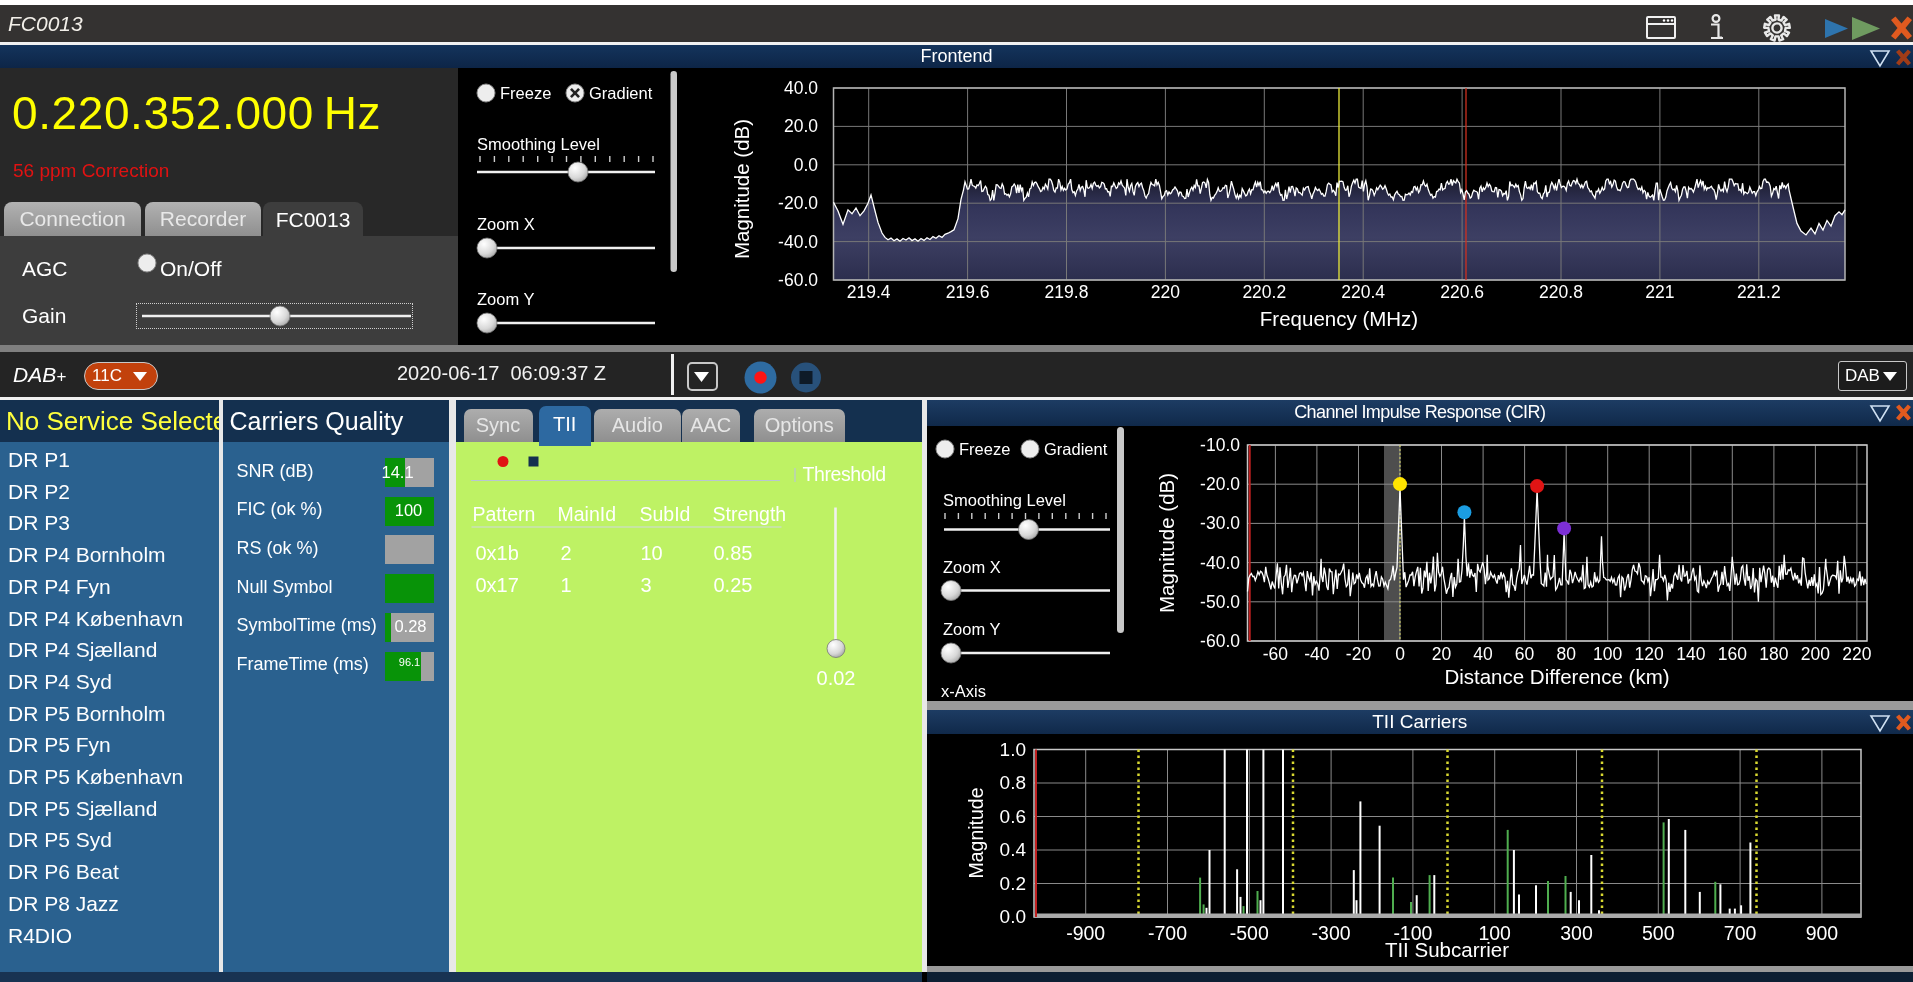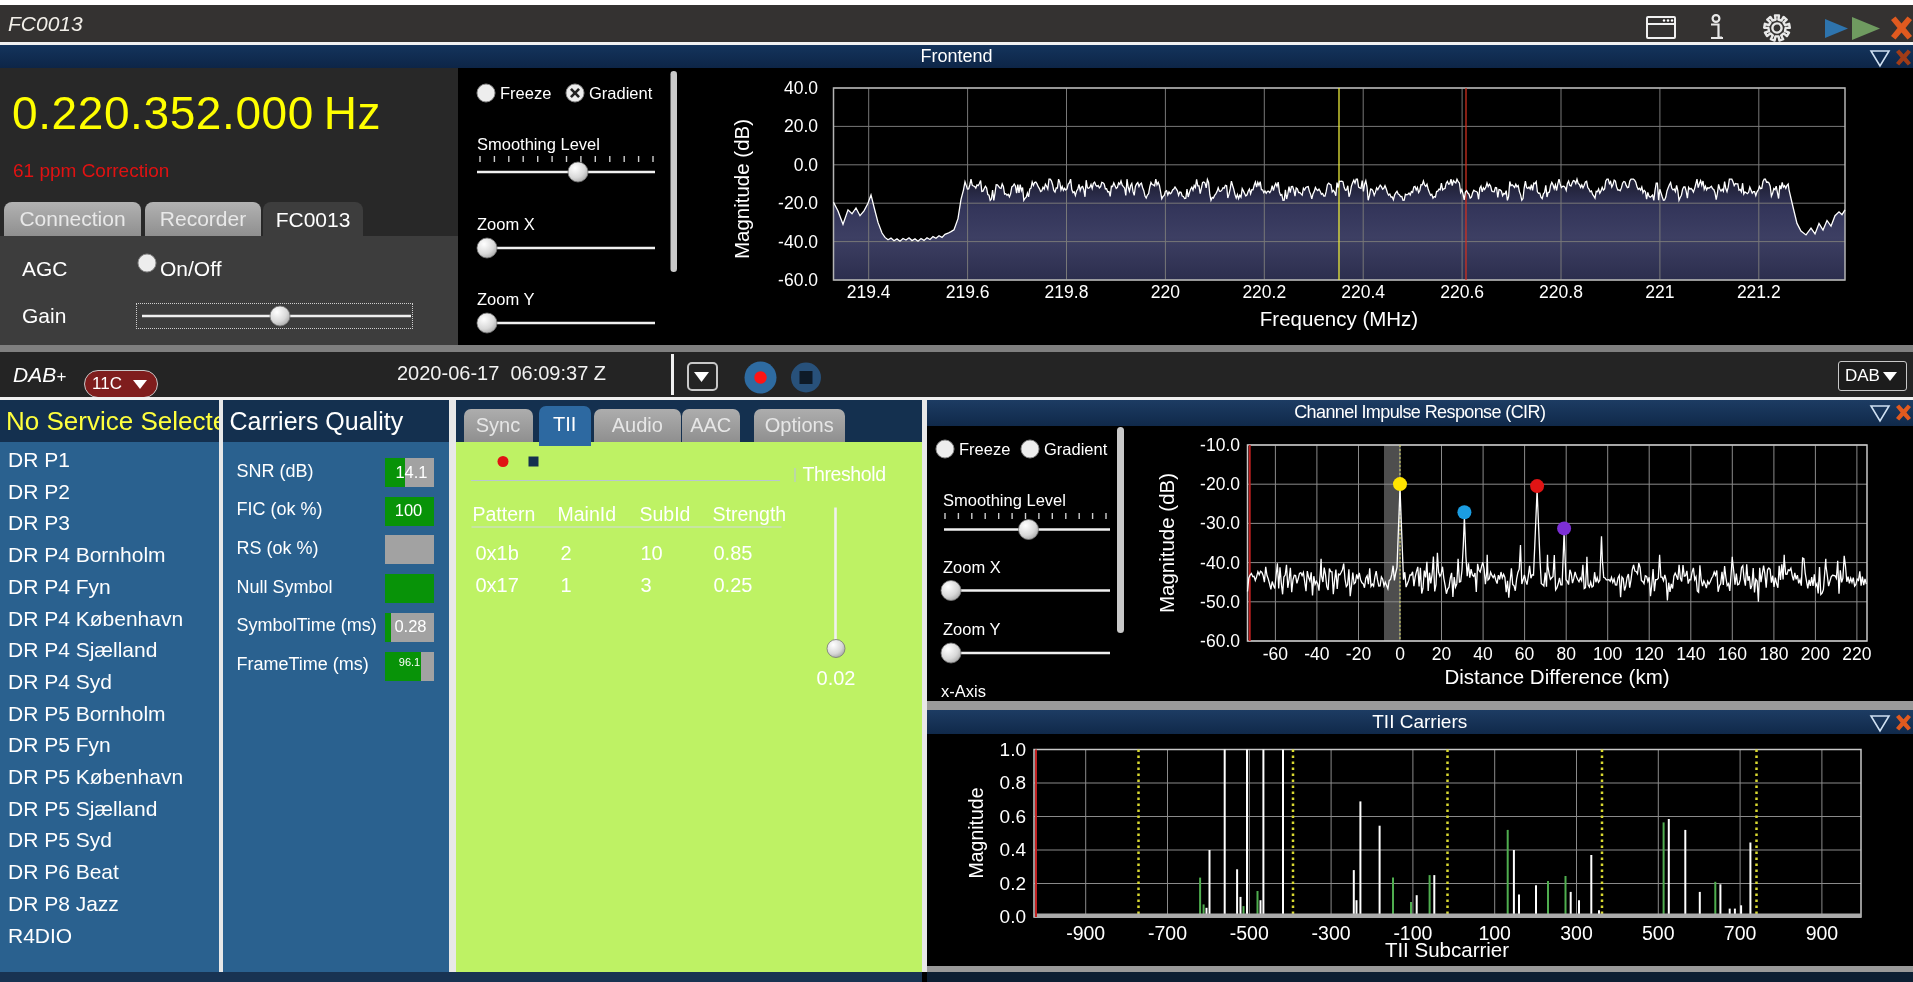--- a/index.html
+++ b/index.html
@@ -33,21 +33,21 @@
 <div class="abs" style="left:0;top:44.5px;width:1913px;height:23.5px;background:linear-gradient(#14345c,#0d2547)">
   <div class="abs" style="left:0;top:1px;width:100%;text-align:center;font-size:18px;color:#fff">Frontend</div>
   <svg width="44" height="22" style="position:absolute;right:0px;top:2px">
 <polygon points="2,4 20,4 11,19" fill="none" stroke="#cfe0f2" stroke-width="1.6"></polygon>
 <path d="M27 5 l3.2 -2.4 l4.3 4.6 l4.3 -4.6 l3.2 2.4 l-4.6 5.5 l4.6 5.5 l-3.2 2.4 l-4.3 -4.6 l-4.3 4.6 l-3.2 -2.4 l4.6 -5.5 Z" fill="#a03c18"></path>
 </svg>
 </div>
 
 <div class="abs" style="left:0;top:68px;width:488px;height:277px;background:#282828">
   <div class="abs" style="left:12px;top:18px;font-size:46px;letter-spacing:0.6px;color:#ffff00">0.220.352.000 Hz</div>
-  <div class="abs" style="left:13px;top:92px;font-size:19px;color:#e01212">61 ppm Correction</div>
+  <div class="abs" style="left:13px;top:92px;font-size:19px;color:#e01212">56 ppm Correction</div>
   <div style="position:absolute;left:4px;top:134px;width:137px;height:34px;background:linear-gradient(#b2b2b2,#8f8f8f);border-radius:8px 8px 0 0;color:#e8e8e8;font-size:21px;text-align:center;line-height:34px">Connection</div>
     <div style="position:absolute;left:145px;top:134px;width:116px;height:34px;background:linear-gradient(#b2b2b2,#8f8f8f);border-radius:8px 8px 0 0;color:#e8e8e8;font-size:21px;text-align:center;line-height:34px">Recorder</div>
     <div style="position:absolute;left:263px;top:134px;width:100px;height:40px;background:#3d3d3d;border-radius:8px 8px 0 0;color:#fff;font-size:21px;text-align:center;line-height:36px">FC0013</div>
   <div class="abs" style="left:0;top:168px;width:458px;height:109px;background:#3d3d3d">
     <div class="abs" style="left:22px;top:21px;font-size:21px;color:#fff">AGC</div>
     <svg width="30" height="30" style="position:absolute;left:136px;top:12px">
         <circle cx="11" cy="15" r="9" fill="#ededed" stroke="#8a8a8a"></circle>
       </svg>
     <div class="abs" style="left:160px;top:21px;font-size:21px;color:#fff">On/Off</div>
     <div class="abs" style="left:136px;top:67px;width:277px;height:26px;border:1px dotted #cfcfcf"></div>
@@ -156,21 +156,21 @@
       <text x="1081.8" y="230" text-anchor="middle">221.2</text>
     </g>
 <text x="662" y="258" text-anchor="middle" fill="#ffffff" font-size="20.5px">Frequency (MHz)</text>
 <text x="72" y="121" text-anchor="middle" fill="#ffffff" font-size="20.5px" transform="rotate(-90 72 121)">Magnitude (dB)</text>
 </svg>
 
 <div class="abs" style="left:0;top:345px;width:1913px;height:7px;background:#7f7f7f"></div>
 
 <div class="abs" style="left:0;top:352px;width:1913px;height:45px;background:#242424">
   <div class="abs" style="left:13px;top:11px;font-size:21px;font-style:italic;color:#fff">DAB<span style="font-size:17px">+</span></div>
-  <div class="abs" style="left:84px;top:18px;width:74px;height:28px;background:#7f1d1d;border:1.5px solid #c8c8c8;border-radius:14px">
+  <div class="abs" style="left:84px;top:10px;width:74px;height:28px;background:#c2410c;border:1.5px solid #c8c8c8;border-radius:14px">
     <span style="position:absolute;left:7px;top:3px;font-size:17px;color:#fff">11C</span>
     <svg width="16" height="10" style="position:absolute;right:8px;top:9px">
         <polygon points="0,0 14,0 7,9" fill="#fff"></polygon>
       </svg>
   </div>
   <div class="abs" style="left:397px;top:10px;font-size:20px;color:#f2f2f2">2020-06-17&nbsp;&nbsp;06:09:37 Z</div>
   <div class="abs" style="left:671px;top:2px;width:2.5px;height:41px;background:#f0f0f0"></div>
   <div class="abs" style="left:687px;top:10px;width:31px;height:29px;border:2px solid #c8c8c8;border-radius:5px">
     <svg width="18" height="11" style="position:absolute;left:5px;top:8px">
         <polygon points="0,0 15,0 7.5,10" fill="#fff"></polygon>
@@ -214,21 +214,21 @@
 </div>
 <div class="abs" style="left:218.5px;top:399.5px;width:4px;height:572.5px;background:#e8e8e8"></div>
 
 <div class="abs" style="left:222.5px;top:399.5px;width:226.5px;height:572.5px;background:#2a618f;overflow:hidden">
   <div class="abs" style="left:0;top:0;width:100%;height:42px;background:#14304f">
     <div class="abs" style="left:7px;top:7px;font-size:25px;color:#fff">Carriers Quality</div>
   </div>
   <div style="position:absolute;left:14px;top:61px;font-size:18px;color:#fff">SNR (dB)</div>
     <div style="position:absolute;left:162px;top:58.5px;width:20px;height:29px;background:#089308"></div>
     <div style="position:absolute;left:182px;top:58.5px;width:29.5px;height:29px;background:#a2a2a2"></div>
-    <div style="position:absolute;left:159px;top:63px;width:60px;text-align:center;font-size:16.5px;color:#fff">14.1</div>
+    <div style="position:absolute;left:159px;top:63px;width:60px;font-size:16.5px;color:#fff">14.1</div>
     <div style="position:absolute;left:14px;top:99.7px;font-size:18px;color:#fff">FIC (ok %)</div>
     <div style="position:absolute;left:162px;top:97.2px;width:49.5px;height:29px;background:#089308"></div>
     <div style="position:absolute;left:156px;top:101.7px;width:60px;text-align:center;font-size:16.5px;color:#fff">100</div>
     <div style="position:absolute;left:14px;top:138.4px;font-size:18px;color:#fff">RS (ok %)</div>
     <div style="position:absolute;left:162px;top:135.9px;width:49.5px;height:29px;background:#a2a2a2"></div>
     <div style="position:absolute;left:14px;top:177.1px;font-size:18px;color:#fff">Null Symbol</div>
     <div style="position:absolute;left:162px;top:174.6px;width:49.5px;height:29px;background:#089308"></div>
     <div style="position:absolute;left:14px;top:215.8px;font-size:18px;color:#fff">SymbolTime (ms)</div>
     <div style="position:absolute;left:162px;top:213.3px;width:6px;height:29px;background:#089308"></div>
     <div style="position:absolute;left:168px;top:213.3px;width:43.5px;height:29px;background:#a2a2a2"></div>

